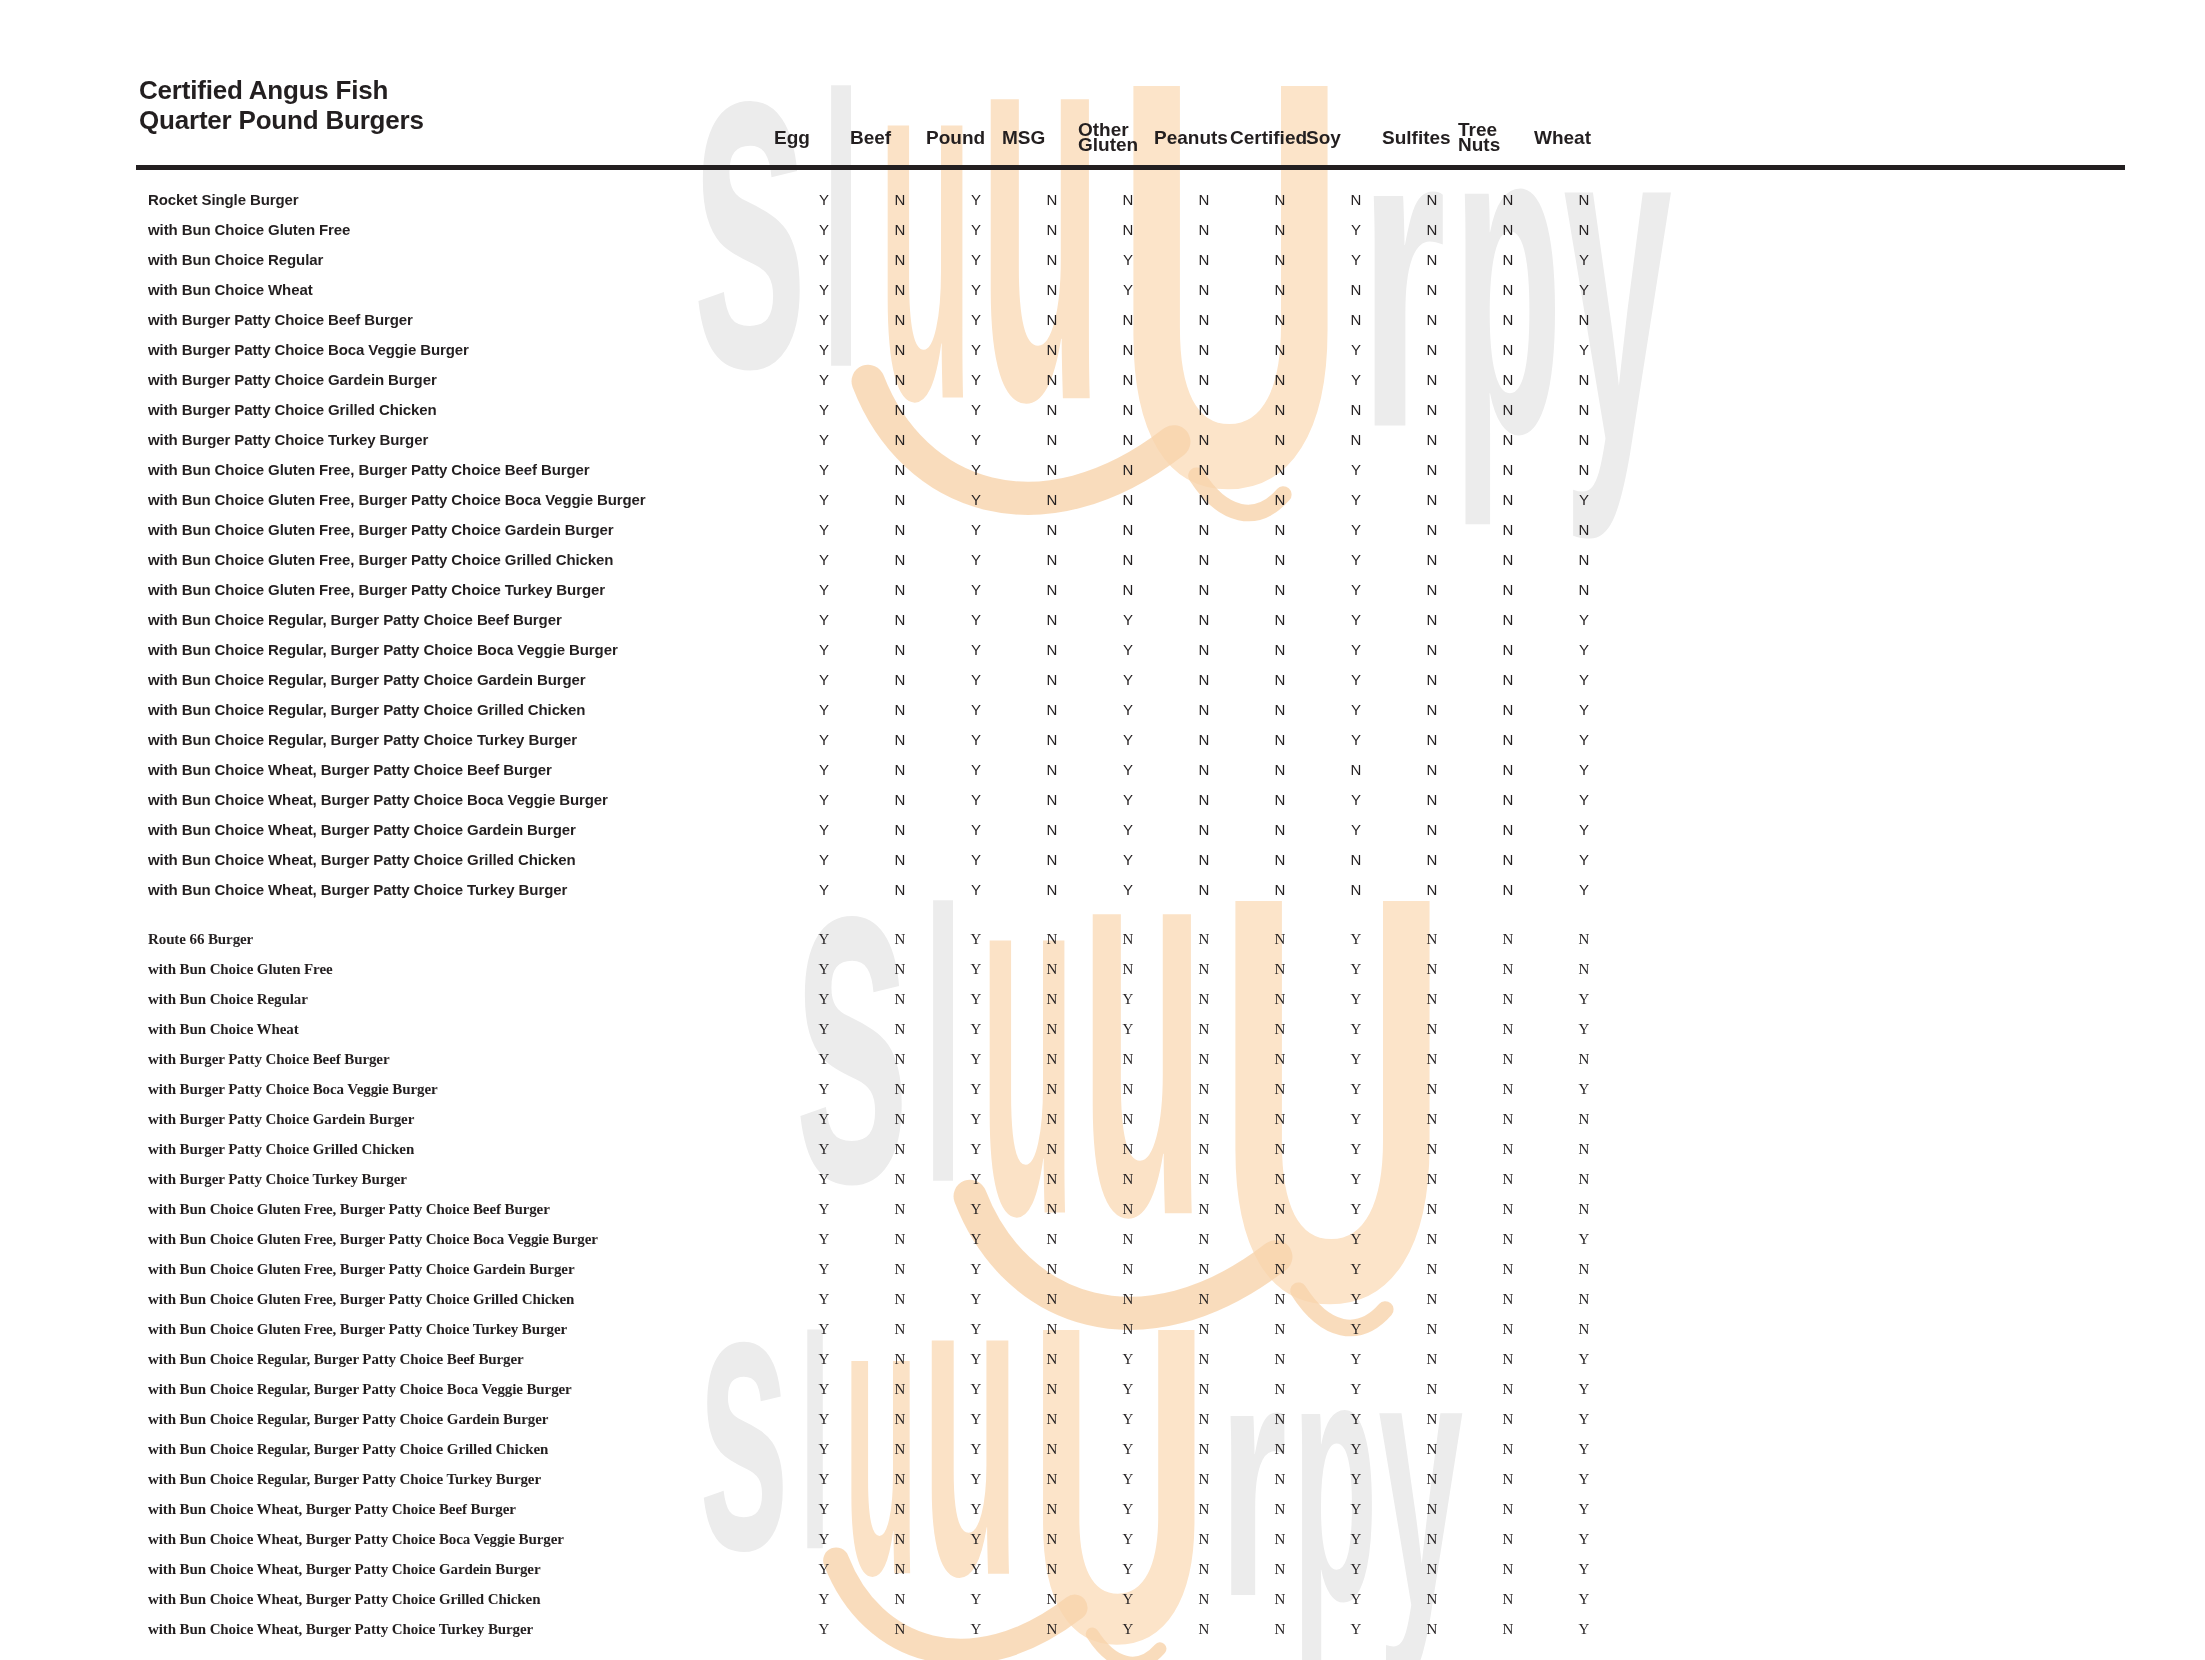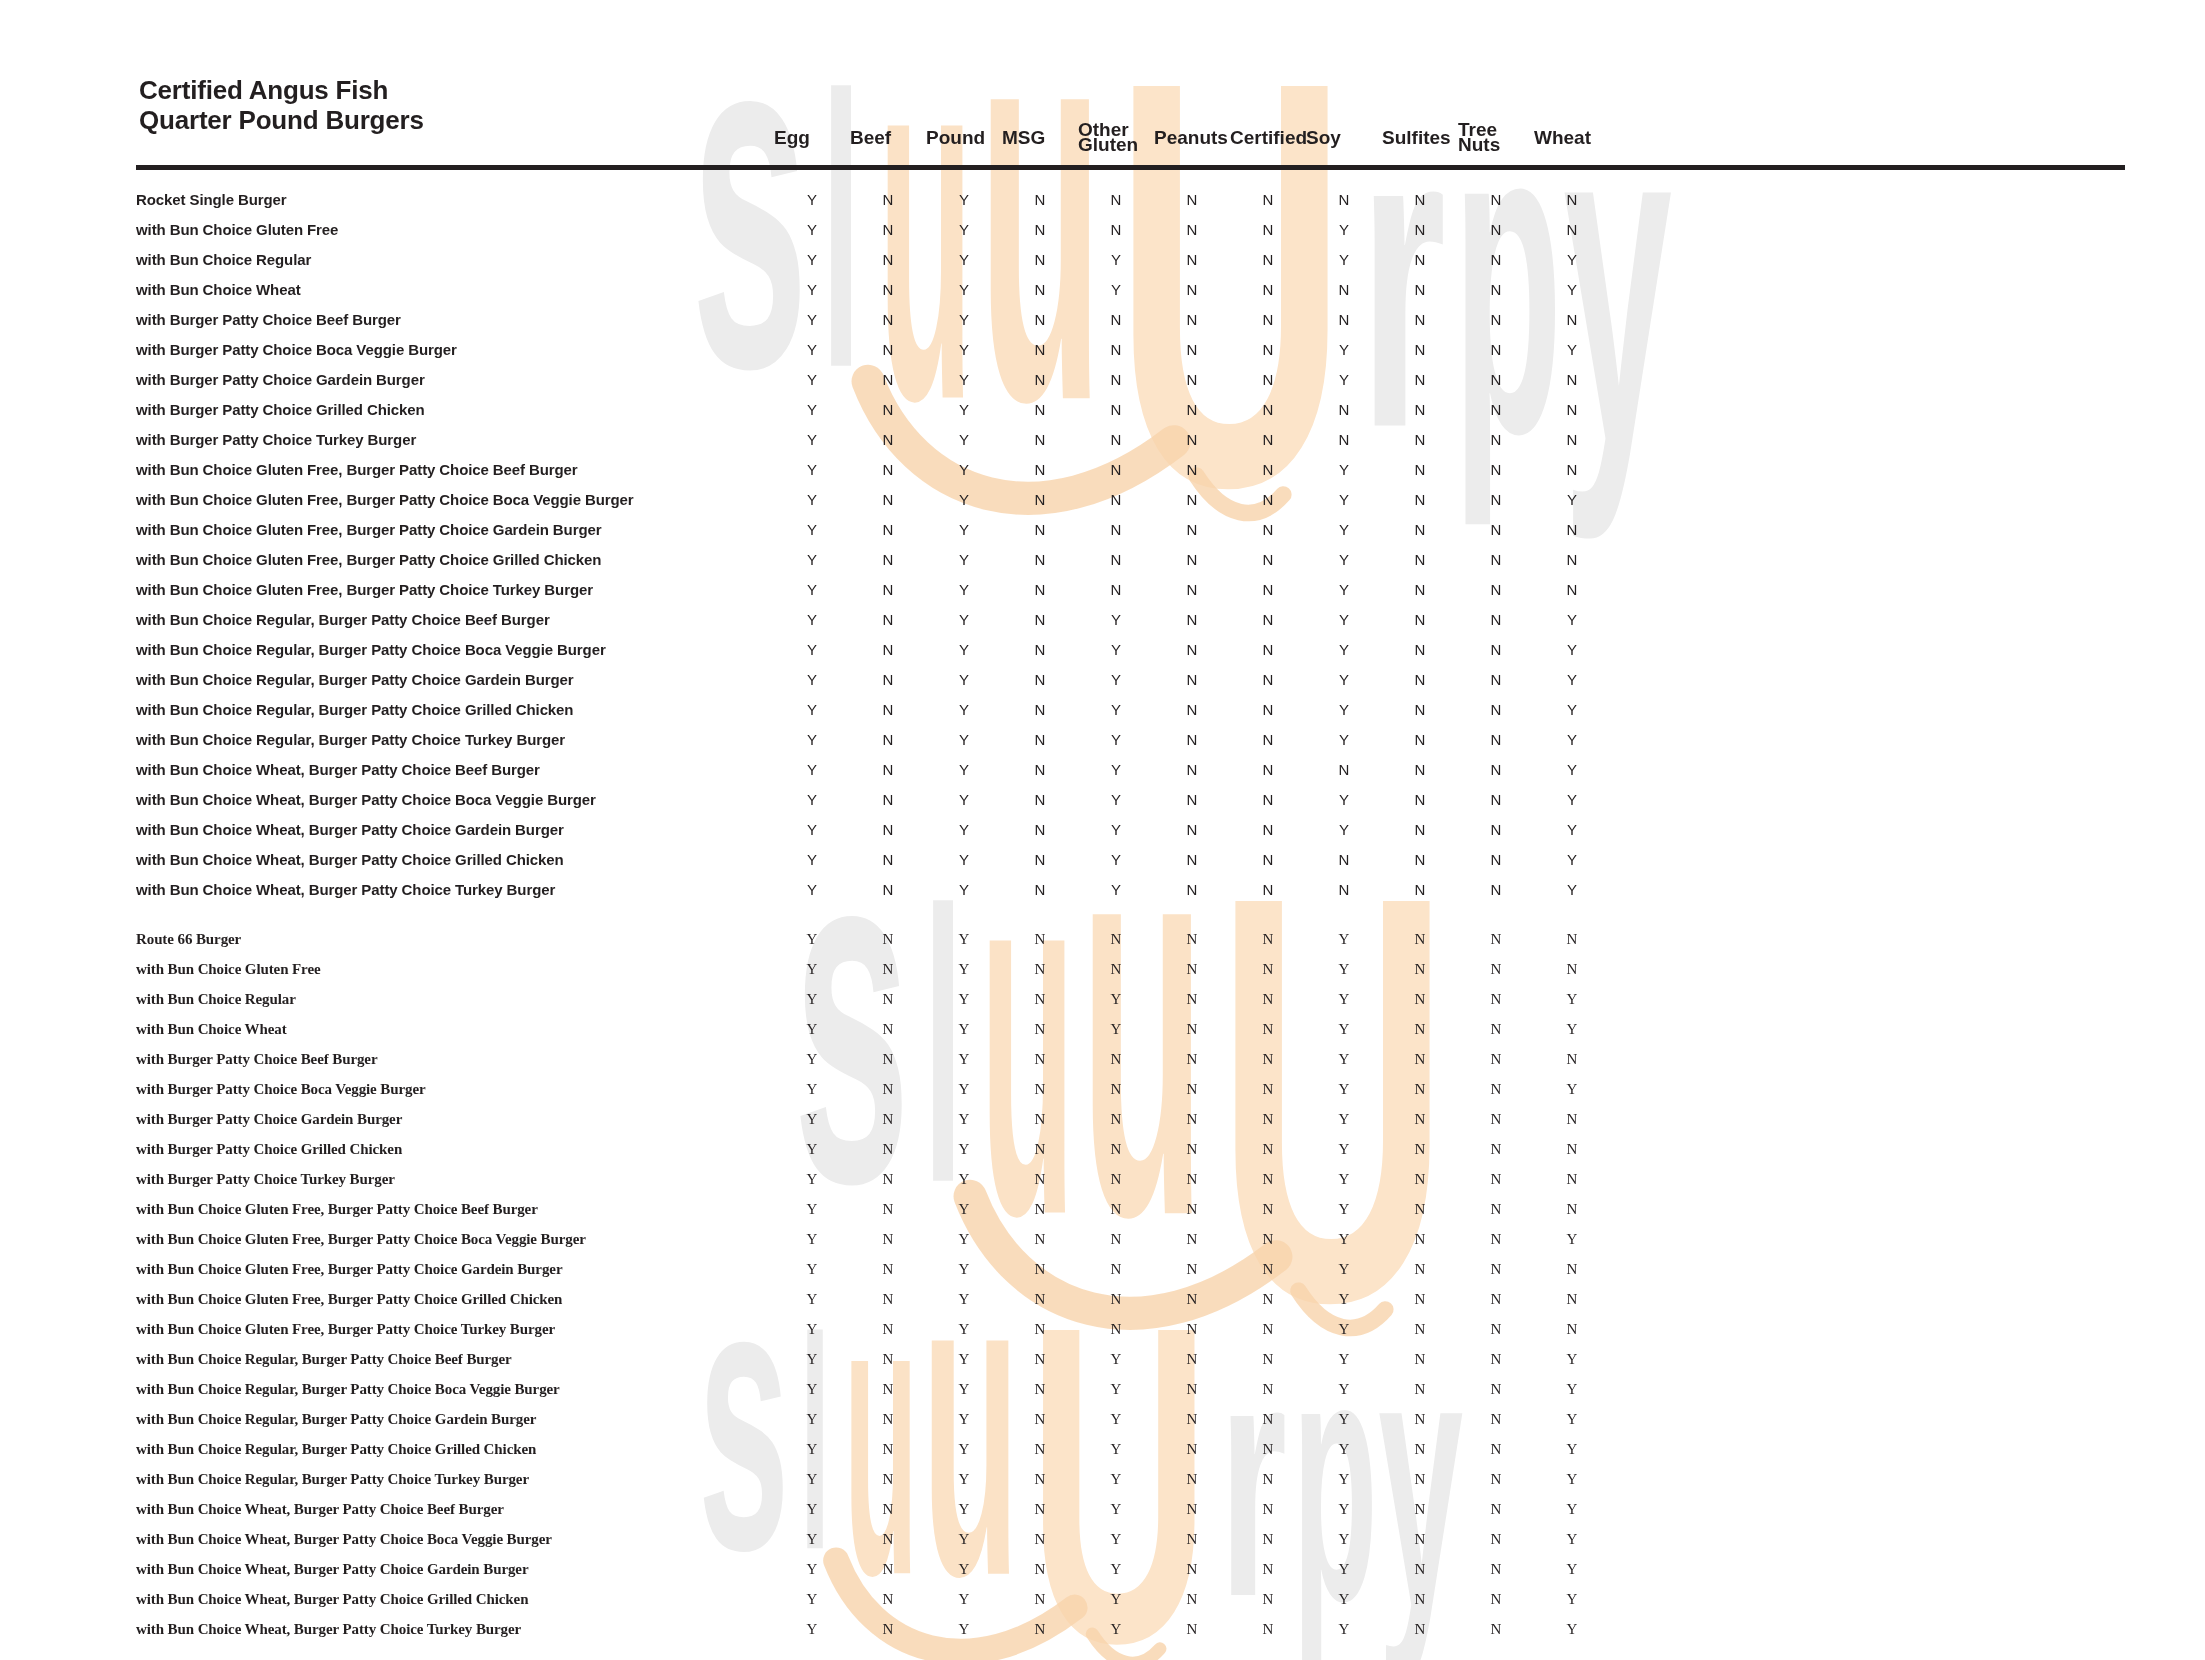--- a/index.html
+++ b/index.html
@@ -19,21 +19,21 @@
   .tablewrap{position:absolute;left:136px;top:0;width:1517px;}
   .hdr-row{
     position:absolute;top:106px;left:0;height:62px;display:grid;
     grid-template-columns:638px repeat(11,76px);align-items:center;
   }
   .hcell{font-weight:700;font-size:19px;line-height:15px;white-space:pre-line;}
   .rule{position:absolute;left:0;top:165px;width:1989px;height:4.5px;background:#231f20;}
   .rows{position:absolute;left:0;}
   .rows.sec0{top:184px;}
   .rows.sec1{top:924px;font-family:Liberation Serif, serif;}
-  .trow{display:grid;grid-template-columns:638px repeat(11,76px);align-items:center;height:30px;}
+  .trow{display:grid;grid-template-columns:638px repeat(11,76px);align-items:center;height:30px;margin-left:12px;}
   .rlabel{font-weight:700;font-size:15px;white-space:nowrap;letter-spacing:-0.1px;}
   .vcell{font-size:15px;font-weight:400;text-align:center;}
 </style>
 </head>
 <body>
 
 <div id="stage">
 
   <div id="wm">
       <div class="wm-tile" style="transform: translate(0px, 0px) scale(1);">

